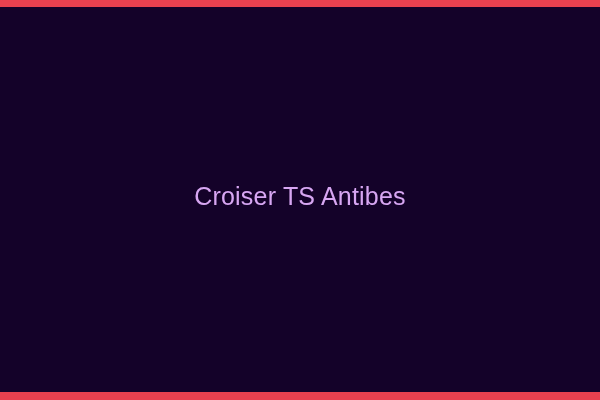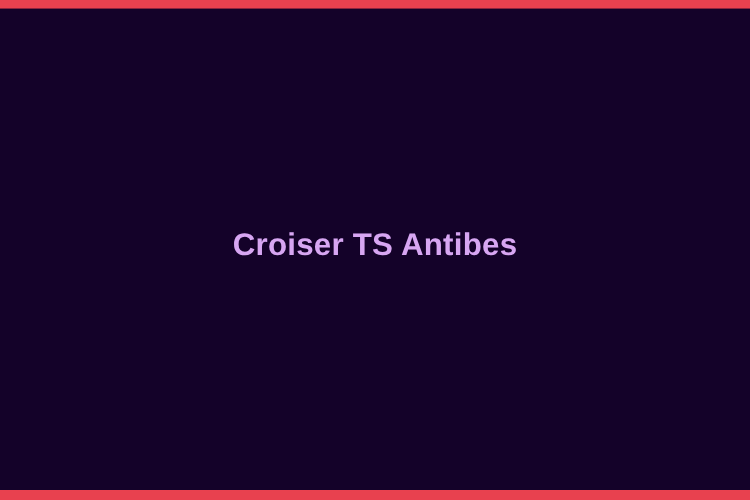--- a/index.html
+++ b/index.html
@@ -39,21 +39,21 @@
     position: relative;
     background: #140229;
     display: flex;
     align-items: center;
     justify-content: center;
   }
   .placeholder-label {
     color: #d7a6f2;
     font-family: "Liberation Sans", sans-serif;
     font-size: 25px;
-    font-weight: 700;
+    font-weight: 400;
     letter-spacing: 0.2px;
     line-height: 1;
     text-align: center;
     white-space: nowrap;
     user-select: none;
     position: relative;
     top: -3px;
   }
 </style>
 </head>

